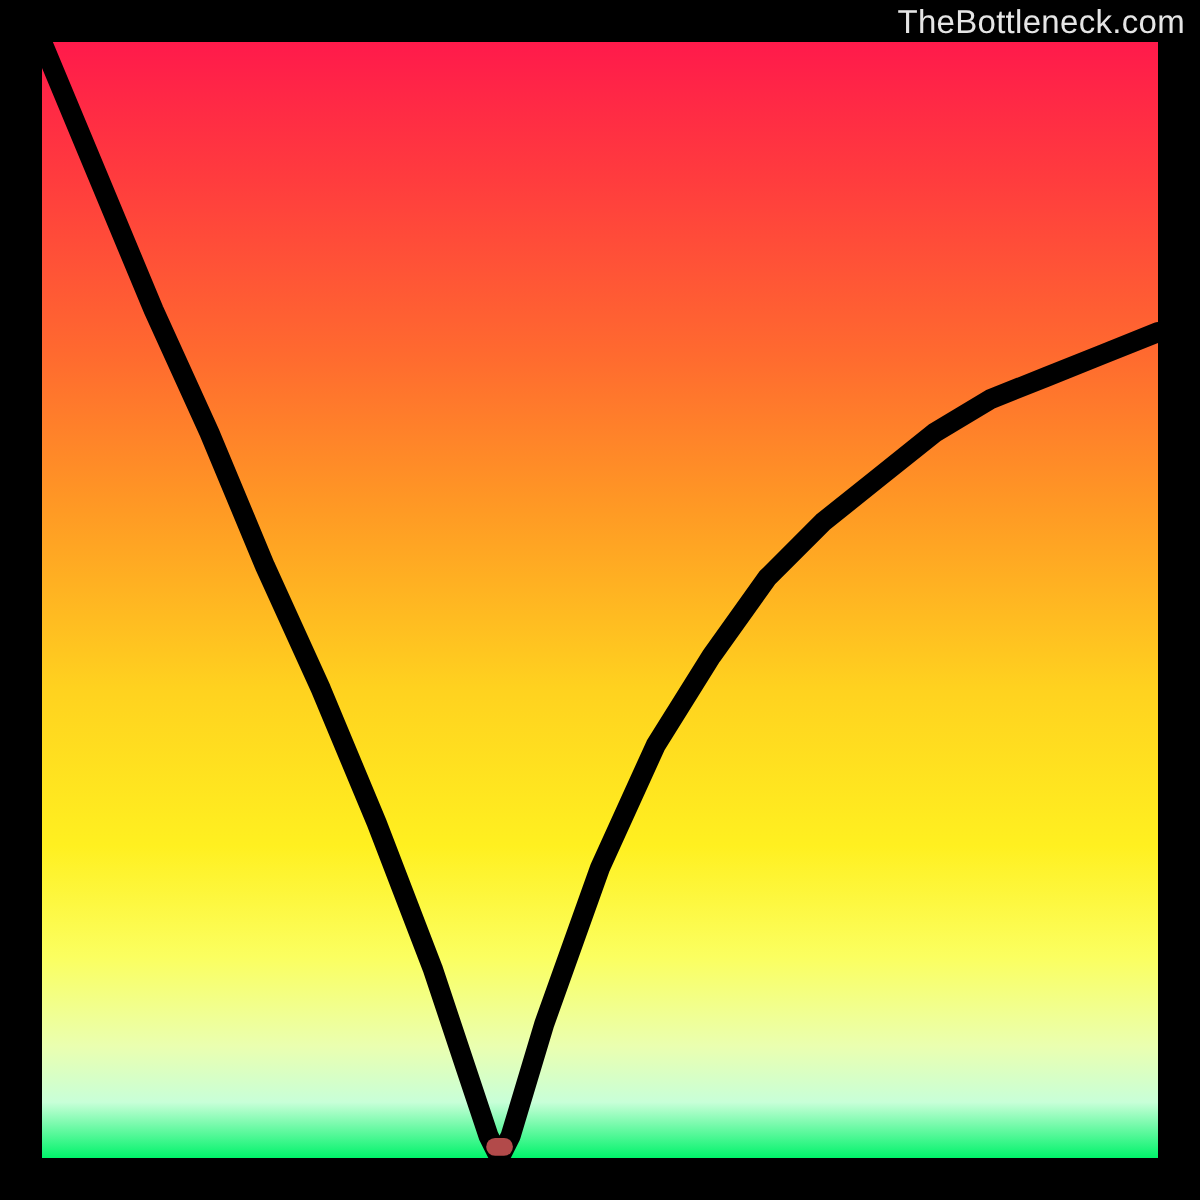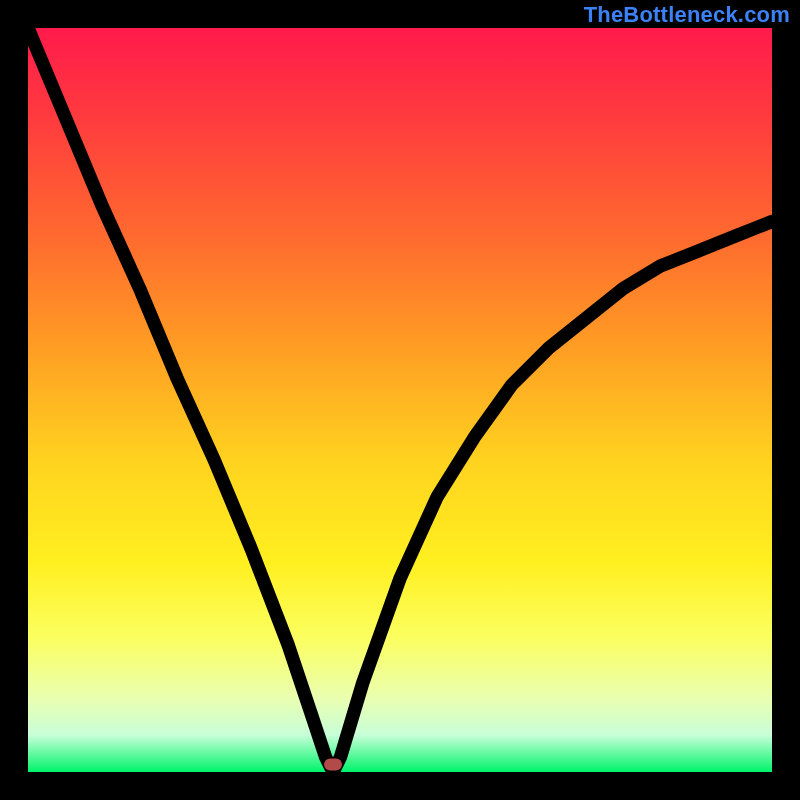--- a/index.html
+++ b/index.html
@@ -9,22 +9,22 @@
     width: 800px;
     height: 800px;
     background: #000;
   }
   .watermark {
     position: absolute;
     top: 2px;
     right: 10px;
     font-family: Arial, Helvetica, sans-serif;
     font-size: 22px;
-    color: #3b82f6;
-    font-weight: 700;
+    color: #e5e5e5;
+    font-weight: 400;
     letter-spacing: 0.2px;
   }
   .plot {
     position: absolute;
     left: 28px;
     top: 28px;
     width: 744px;
     height: 744px;
     background: linear-gradient(
       to bottom,

